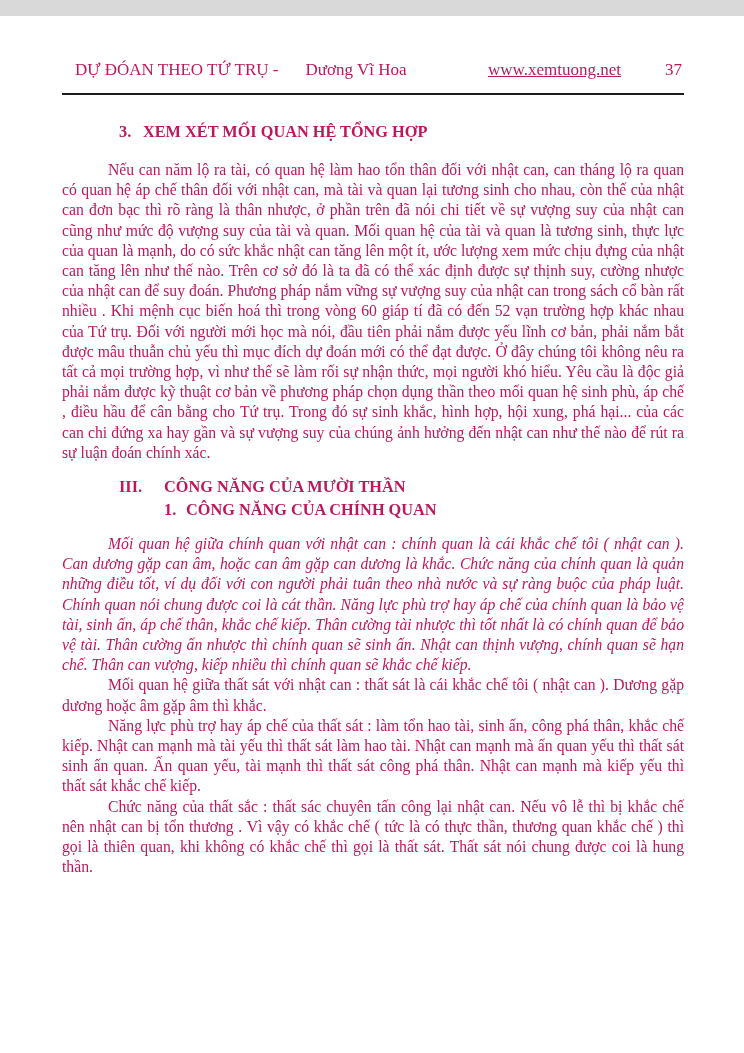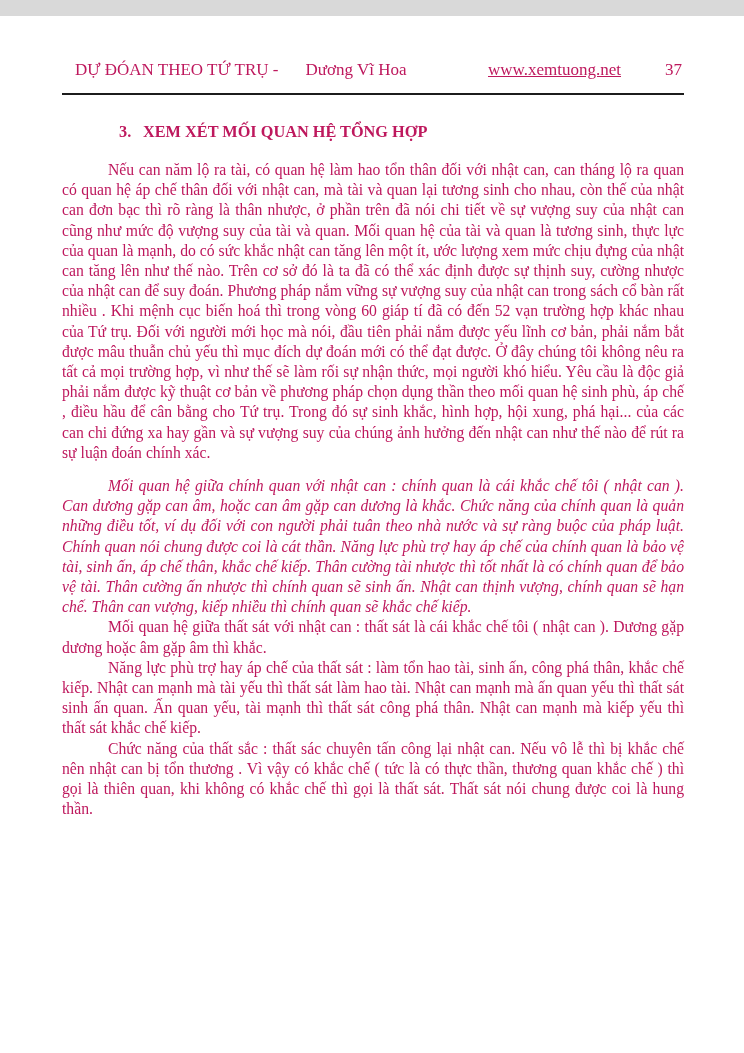--- a/index.html
+++ b/index.html
@@ -51,20 +51,28 @@
 
     <div class="bodytext">
 
 
       <div class="h-bold h-sec3">
         <span class="num">3.</span><span>XEM XÉT MỐI QUAN HỆ TỔNG HỢP</span>
       </div>
 
       <p class="indent">Nếu can năm lộ ra tài, có quan hệ làm hao tổn thân đối với nhật can, can tháng lộ ra quan có quan hệ áp chế thân đối với nhật can, mà tài và quan lại tương sinh cho nhau, còn thế của nhật can đơn bạc thì rõ ràng là thân nhược, ở phần trên đã nói chi tiết về sự vượng suy của nhật can cũng như mức độ vượng suy của tài và quan. Mối quan hệ của tài và quan là tương sinh, thực lực của quan là mạnh, do có sức khắc nhật can tăng lên một ít, ước lượng xem mức chịu đựng của nhật can tăng lên như thế nào. Trên cơ sở đó là ta đã có thể xác định được sự thịnh suy, cường nhược của nhật can để suy đoán. Phương pháp nắm vững sự vượng suy của nhật can trong sách cổ bàn rất nhiều . Khi mệnh cục biến hoá thì trong vòng 60 giáp tí đã có đến 52 vạn trường hợp khác nhau của Tứ trụ. Đối với người mới học mà nói, đầu tiên phải nắm được yếu lĩnh cơ bản, phải nắm bắt được mâu thuẫn chủ yếu thì mục đích dự đoán mới có thể đạt được. Ở đây chúng tôi không nêu ra tất cả mọi trường hợp, vì như thế sẽ làm rối sự nhận thức, mọi người khó hiểu. Yêu cầu là độc giả phải nắm được kỹ thuật cơ bản về phương pháp chọn dụng thần theo mối quan hệ sinh phù, áp chế , điều hầu để cân bằng cho Tứ trụ. Trong đó sự sinh khắc, hình hợp, hội xung, phá hại... của các can chi đứng xa hay gần và sự vượng suy của chúng ảnh hưởng đến nhật can như thế nào để rút ra sự luận đoán chính xác.</p>
 
+      <div class="h-bold h-roman">
+        <div class="rline">
+          <span class="num">III.</span><span>CÔNG NĂNG CỦA MƯỜI THẦN</span>
+        </div>
+        <div class="sline">
+          <span class="num">1.</span><span>CÔNG NĂNG CỦA CHÍNH QUAN</span>
+        </div>
+      </div>
 
       <p class="indent para-chinh">Mối quan hệ giữa chính quan với nhật can : chính quan là cái khắc chế tôi ( nhật can ). Can dương gặp can âm, hoặc can âm gặp can dương là khắc. Chức năng của chính quan là quản những điều tốt, ví dụ đối với con người phải tuân theo nhà nước và sự ràng buộc của pháp luật. Chính quan nói chung được coi là cát thần. Năng lực phù trợ hay áp chế của chính quan là bảo vệ tài, sinh ấn, áp chế thân, khắc chế kiếp. Thân cường tài nhược thì tốt nhất là có chính quan để bảo vệ tài. Thân cường ấn nhược thì chính quan sẽ sinh ấn. Nhật can thịnh vượng, chính quan sẽ hạn chế. Thân can vượng, kiếp nhiều thì chính quan sẽ khắc chế kiếp.</p>
 
 
       <p class="indent">Mối quan hệ giữa thất sát với nhật can : thất sát là cái khắc chế tôi ( nhật can ). Dương gặp dương hoặc âm gặp âm thì khắc.</p>
       <p class="indent">Năng lực phù trợ hay áp chế của thất sát : làm tổn hao tài, sinh ấn, công phá thân, khắc chế kiếp. Nhật can mạnh mà tài yếu thì thất sát làm hao tài. Nhật can mạnh mà ấn quan yếu thì thất sát sinh ấn quan. Ấn quan yếu, tài mạnh thì thất sát công phá thân. Nhật can mạnh mà kiếp yếu thì thất sát khắc chế kiếp.</p>
       <p class="indent">Chức năng của thất sắc : thất sác chuyên tấn công lại nhật can. Nếu vô lễ thì bị khắc chế nên nhật can bị tổn thương . Vì vậy có khắc chế ( tức là có thực thần, thương quan khắc chế ) thì gọi là thiên quan, khi không có khắc chế thì gọi là thất sát. Thất sát nói chung được coi là hung thần.</p>
 
     </div>
   </div>

